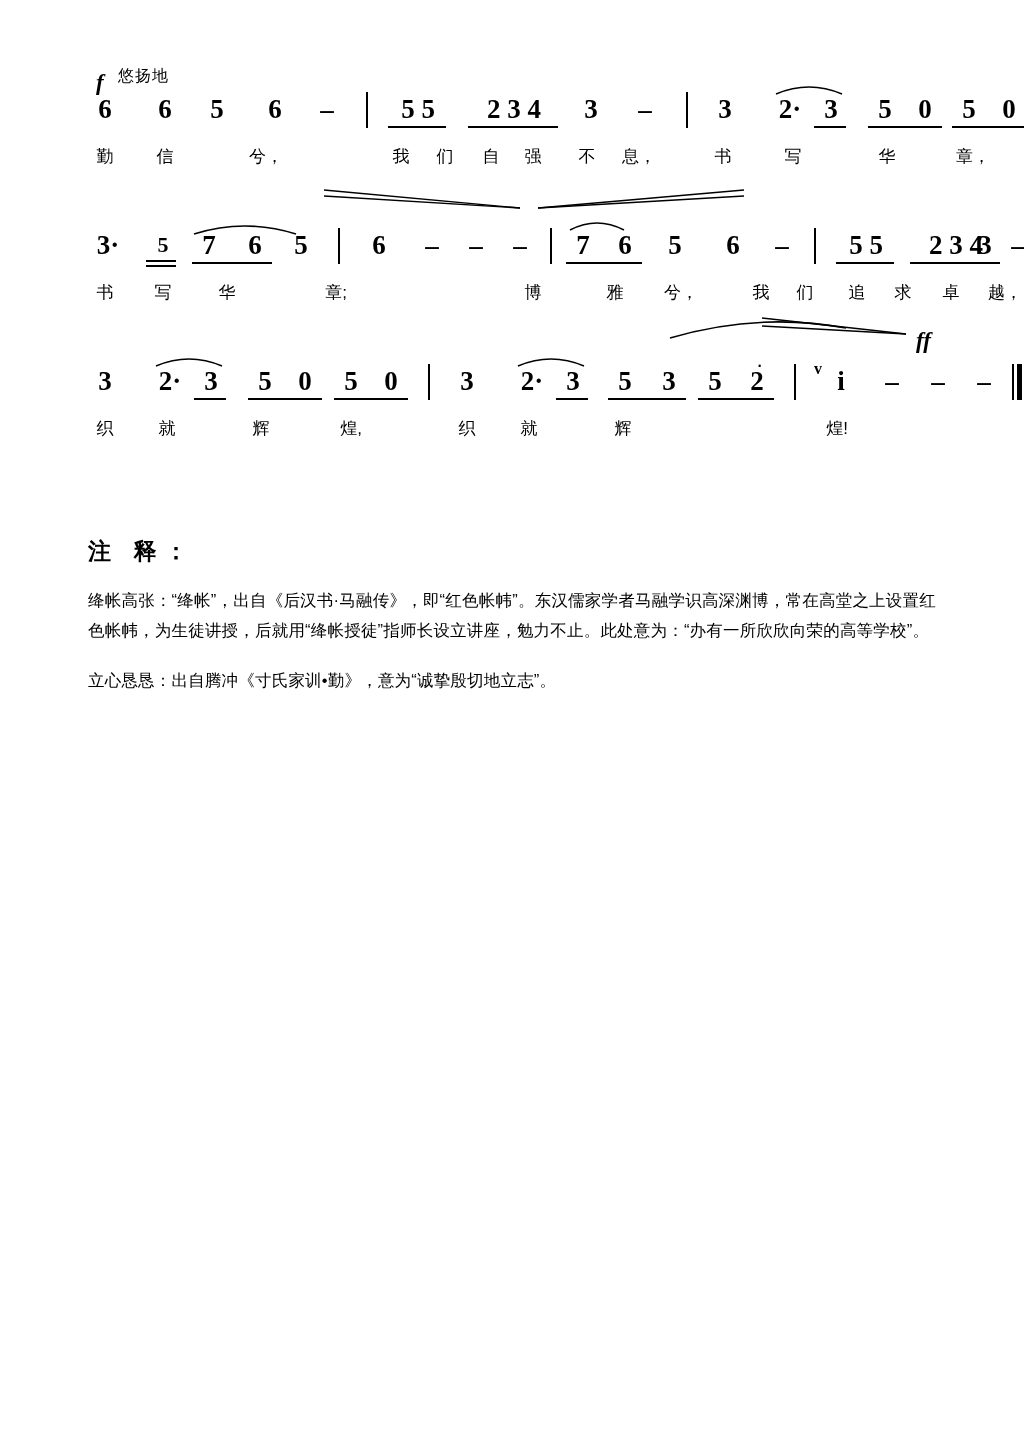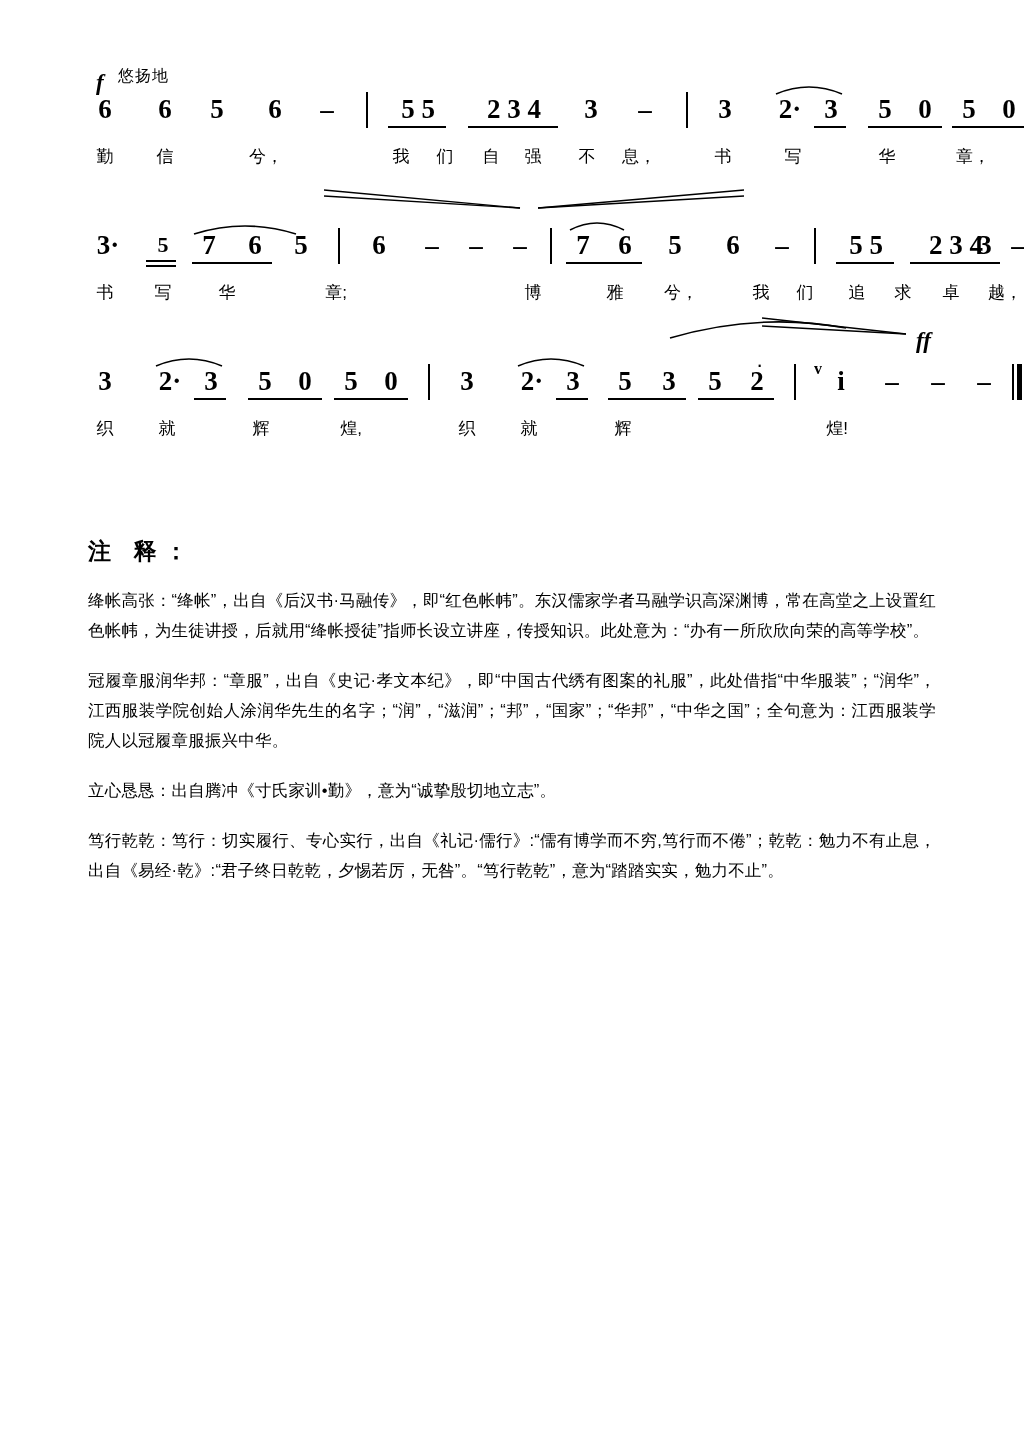--- a/index.html
+++ b/index.html
@@ -357,19 +357,17 @@
         <div class="lyric" style="left:362px; width:34px;">织</div>
         <div class="lyric" style="left:424px; width:34px;">就</div>
         <div class="lyric" style="left:518px; width:34px;">辉</div>
         <div class="lyric" style="left:726px; width:46px;">煌!</div>
       </div>
     </div>
   </div>
 
   <div class="notes-section">
     <div class="notes-title">注 释：</div>
-    <div class="para">绛帐高张：“绛帐”，出自《后汉书·马融传》，即“红色帐帏”。东汉儒家学者马融学识高深渊博，常在高堂之上设置红色帐帏，为生徒讲授，后就用“绛帐授徒”指师长设立讲座，传授知识。此处意为：“办有一所欣欣向荣的高等学校”。</div>
-    <div class="para">冠履章服润华邦：“章服”，出自《史记·孝文本纪》，即“中国古代绣有图案的礼服”，此处借指“中华服装”；“润华”，江西服装学院创始人涂润华先生的名字；“润”，“滋润”；“邦”，“国家”；“华邦”，“中华之国”；全句意为：江西服装学院人以冠履章服振兴中华。</div>
+    <div class="para">绛帐高张：“绛帐”，出自《后汉书·马融传》，即“红色帐帏”。东汉儒家学者马融学识高深渊博，常在高堂之上设置红色帐帏，为生徒讲授，后就用“绛帐授徒”指师长设立讲座，勉力不止。此处意为：“办有一所欣欣向荣的高等学校”。</div>
     <div class="para">立心恳恳：出自腾冲《寸氏家训•勤》，意为“诚挚殷切地立志”。</div>
-    <div class="para">笃行乾乾：笃行：切实履行、专心实行，出自《礼记·儒行》:“儒有博学而不穷,笃行而不倦”；乾乾：勉力不有止息，出自《易经·乾》:“君子终日乾乾，夕惕若厉，无咎”。“笃行乾乾”，意为“踏踏实实，勉力不止”。</div>
   </div>
 
 </div>
 
 </body></html>

